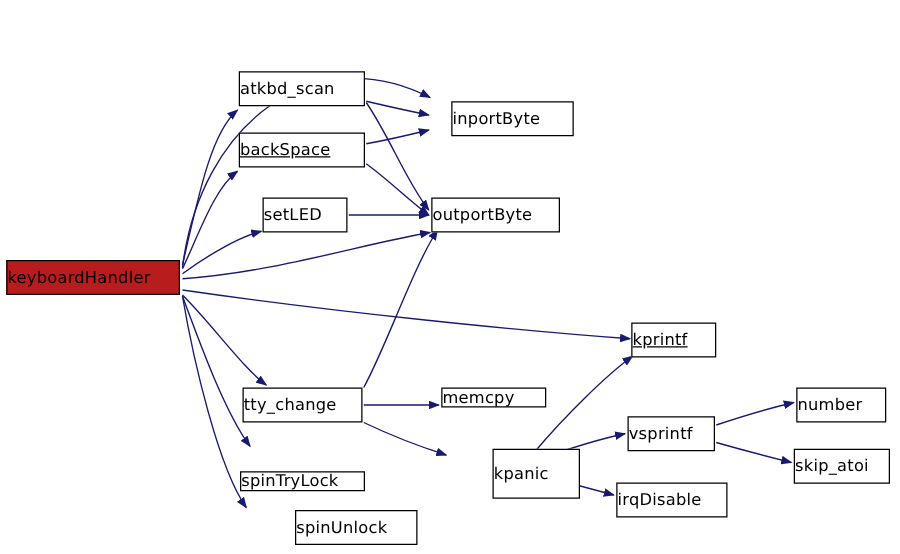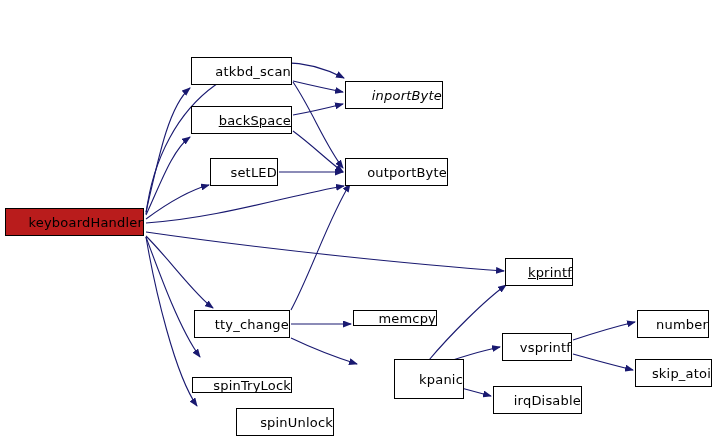--- a/index.html
+++ b/index.html
@@ -25,25 +25,24 @@
   .node {
     position: absolute;
     box-sizing: border-box;
     border: 1px solid #000000;
     background: #ffffff;
     color: #000000;
     font-size: 13px;
     line-height: 1;
     display: flex;
     align-items: center;
-    justify-content: flex-end;
+    justify-content: flex-start;
     white-space: nowrap;
     letter-spacing: 0.2px;
     z-index: 5;
-    padding-left: 48px;
   }
   .node.root {
     background: #b91c1c;
   }
 </style>
 </head>
 <body>
 
 <div id="canvas">
 
@@ -79,21 +78,21 @@
       </g>
   </svg>
 
   <div id="nodes-group">
       <div class="node root" style="left: 5px; top: 208px; width: 139px; height: 28px;">
         <span>keyboardHandler</span>
       </div>
       <div class="node" style="left: 191px; top: 57px; width: 101px; height: 28px;">
         <span>atkbd_scan</span>
       </div>
-      <div class="node" style="left: 345px; top: 81px; width: 98px; height: 28px; font-style: italic;">
+      <div class="node" style="left: 361px; top: 81px; width: 98px; height: 28px;">
         <span>inportByte</span>
       </div>
       <div class="node" style="left: 191px; top: 106px; width: 101px; height: 28px; text-decoration: underline;">
         <span>backSpace</span>
       </div>
       <div class="node" style="left: 210px; top: 158px; width: 68px; height: 28px;">
         <span>setLED</span>
       </div>
       <div class="node" style="left: 345px; top: 158px; width: 103px; height: 28px;">
         <span>outportByte</span>

